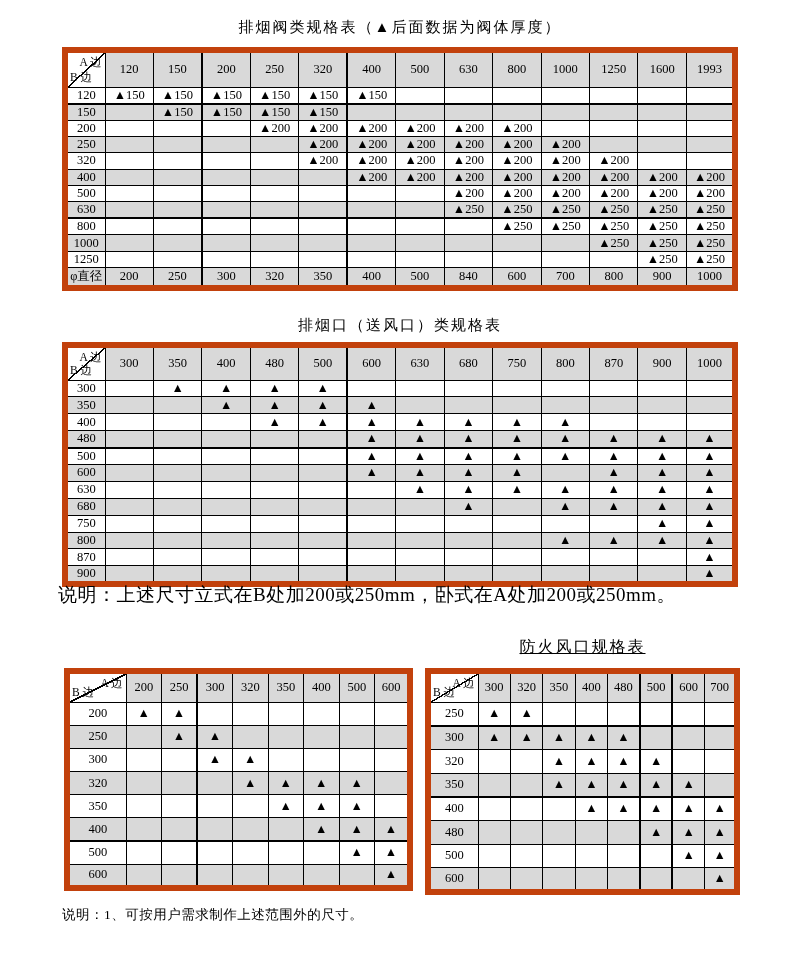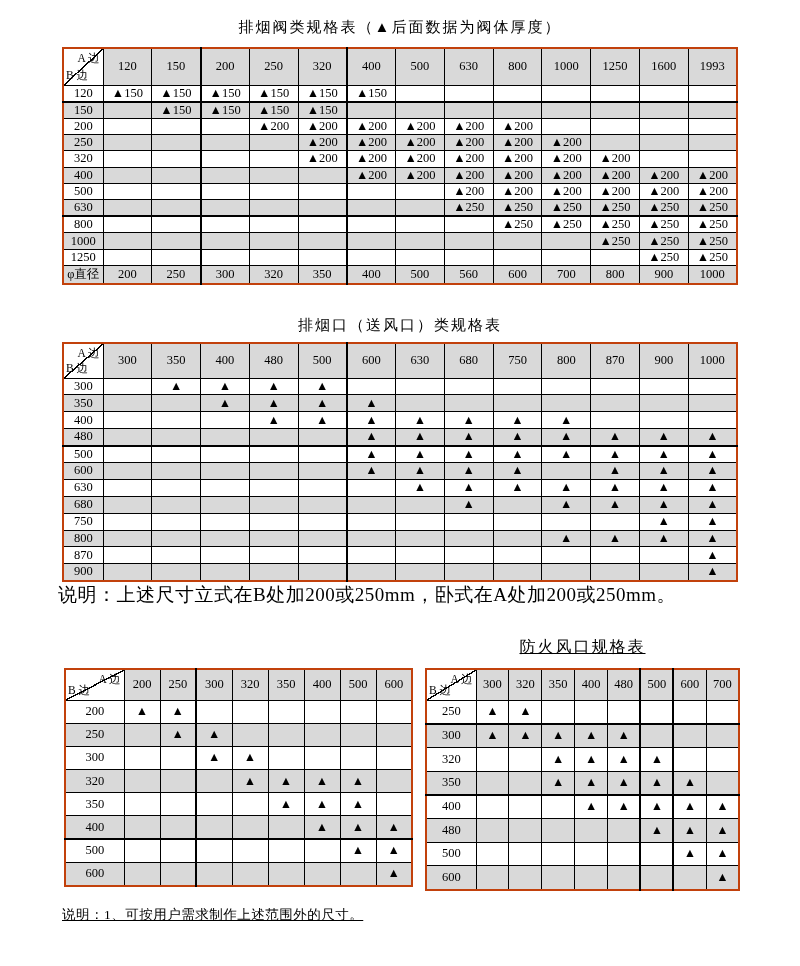--- a/index.html
+++ b/index.html
@@ -23,21 +23,21 @@
   }
   .t1t { left: 62px; width: 676px; top: 18px; }
   .t2t { left: 62px; width: 676px; top: 316px; }
   .t3t { left: 64px; width: 349px; top: 637px; font-size: 16px; }
   .t4t { left: 425px; width: 315px; top: 637px; font-size: 16px; text-decoration: underline; }
 
   table.spec {
     position: absolute;
     border-collapse: collapse;
     table-layout: fixed;
-    border: 2px solid #c2410c;
+    border: 6px solid #c2410c;
   }
   .spec th, .spec td {
     border: 1px solid #000;
     text-align: center;
     vertical-align: middle;
     font-weight: normal;
     font-size: 12.5px;
     padding: 0;
     overflow: hidden;
   }
@@ -91,21 +91,20 @@
     left: 58px; top: 582px;
     font-size: 19px;
     letter-spacing: 0.5px;
     white-space: nowrap;
   }
   .footer-note {
     position: absolute;
     font-size: 13.5px;
     letter-spacing: 0.5px;
     white-space: nowrap;
-    text-decoration: underline;
   }
   .fn1 { left: 62px; top: 906px; }
   .fn2 { left: 104px; top: 927px; }
 </style>
 </head>
 <body>
 
 <div id="page" style="--bg: #ffffff; --shade: #d9d9d9;">
 
   <div class="title t1t">排烟阀类规格表（▲后面数据为阀体厚度）</div>
@@ -310,21 +309,21 @@
         </tr>
         <tr>
           <th>φ直径</th>
           <td>200</td>
           <td>250</td>
           <td>300</td>
           <td>320</td>
           <td>350</td>
           <td>400</td>
           <td>500</td>
-          <td>560</td>
+          <td>840</td>
           <td>600</td>
           <td>700</td>
           <td>800</td>
           <td>900</td>
           <td>1000</td>
         </tr>
       </tbody>
     </table>
 
   <div class="title t2t">排烟口（送风口）类规格表</div>

